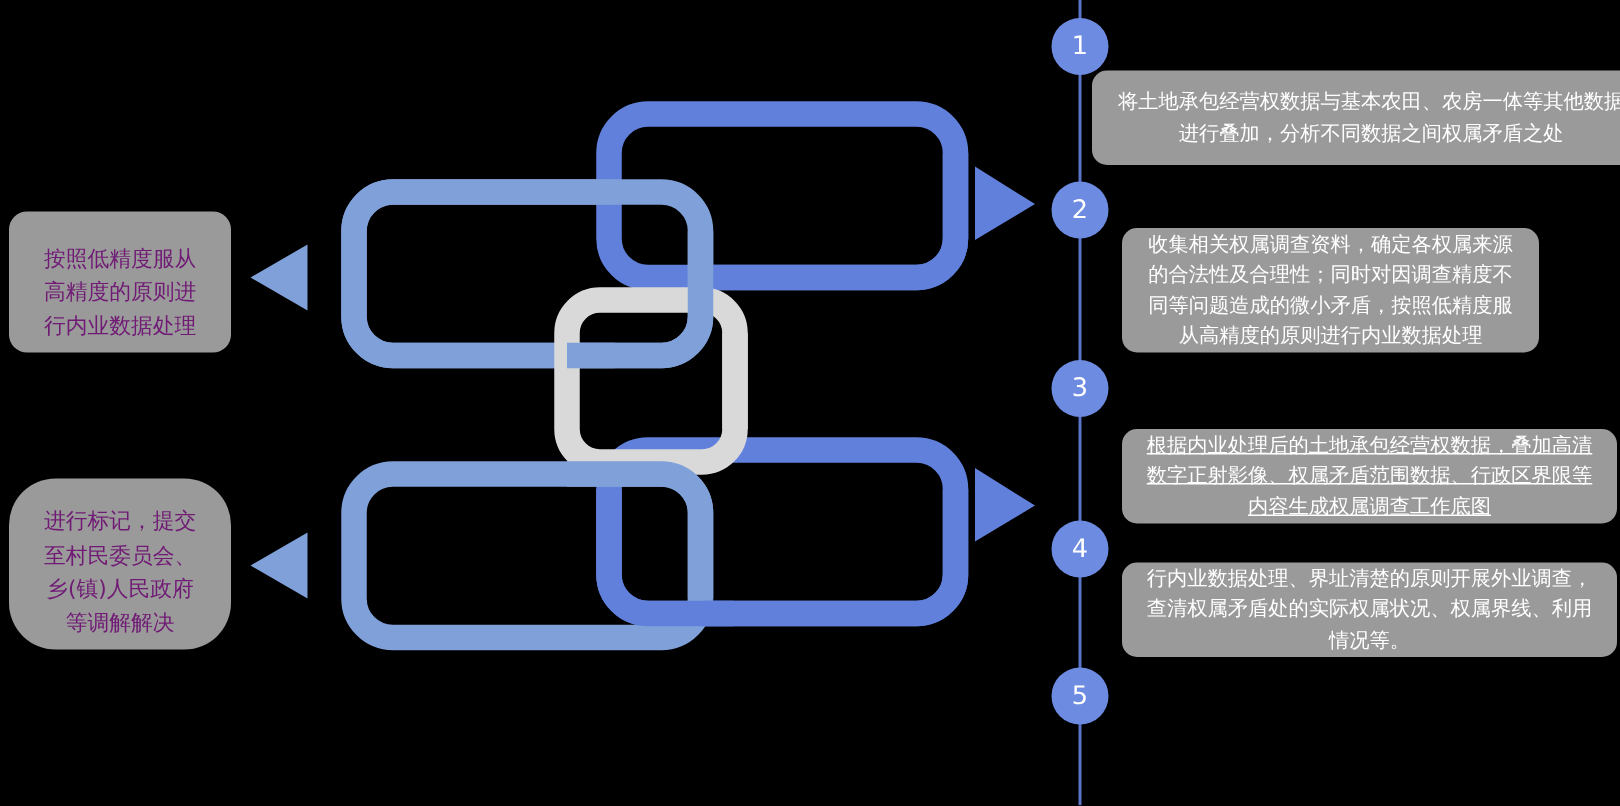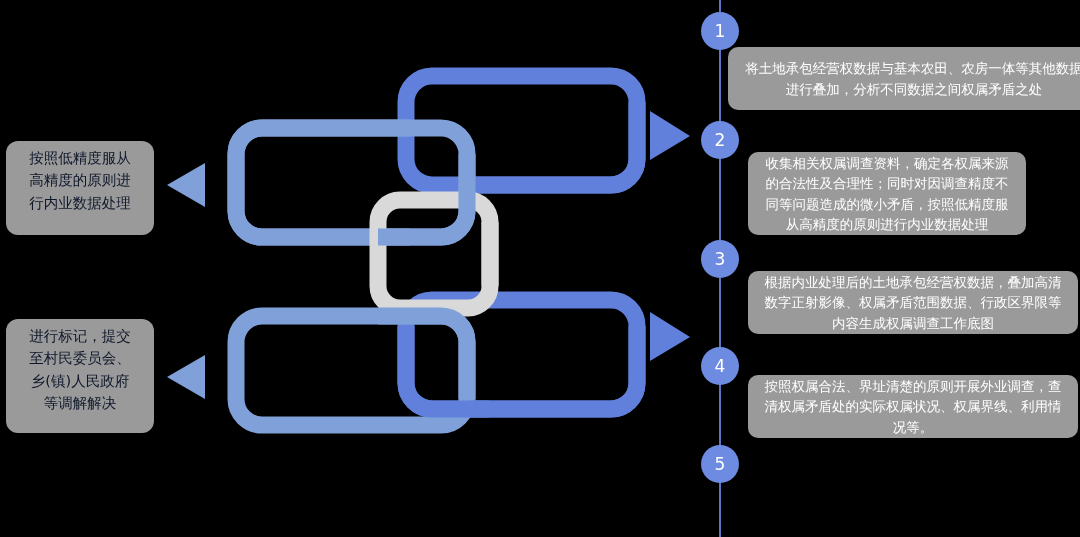--- a/index.html
+++ b/index.html
@@ -15,26 +15,26 @@
     overflow: hidden;
     font-family: "DejaVu Sans", "Liberation Sans", sans-serif;
   }
 
   
   .callout {
     position: absolute;
     box-sizing: border-box;
     background: #9a9a9a;
     border-radius: 12px;
-    color: #0f172a;
+    color: #701a75;
     font-size: 14.5px;
     line-height: 1.55;
     text-align: center;
     display: flex;
-    align-items: flex-start;
+    align-items: flex-end;
     justify-content: center;
     padding: 6px 10px;
   }
   .callout-text { display: block; white-space: pre-line; }
 
   
   .infobox {
     position: absolute;
     box-sizing: border-box;
     background: #9a9a9a;
@@ -176,21 +176,21 @@
     <polygon points="650,111 650,160 690,136" fill="#6080dc"></polygon>
     <polygon points="650,312 650,361 690,337" fill="#6080dc"></polygon>
   </svg>
 
   <div class="callout" style="left:6px; top:141px; width:148px; height:94px;">
     <span class="callout-text">按照低精度服从
 高精度的原则进
 行内业数据处理</span>
   </div>
 
-  <div class="callout" style="left:6px; top:319px; width:148px; height:114px;">
+  <div class="callout" style="left:6px; top:319px; width:148px; height:114px;border-radius:31px;">
     <span class="callout-text">进行标记，提交
 至村民委员会、
 乡(镇)人民政府
 等调解解决</span>
   </div>
 
   <div class="timeline-line"></div>
 
   <div class="step-circle" style="top:12px;">
     <span>1</span>
@@ -209,22 +209,22 @@
   </div>
 
   <div class="infobox" style="left:728px; top:47px; width:372px; height:63px;">
     <span class="infobox-text">将土地承包经营权数据与基本农田、农房一体等其他数据进行叠加，分析不同数据之间权属矛盾之处</span>
   </div>
 
   <div class="infobox" style="left:748px; top:152px; width:278px; height:83px;">
     <span class="infobox-text">收集相关权属调查资料，确定各权属来源的合法性及合理性；同时对因调查精度不同等问题造成的微小矛盾，按照低精度服从高精度的原则进行内业数据处理</span>
   </div>
 
-  <div class="infobox" style="left:748px; top:271px; width:330px; height:63px;">
+  <div class="infobox" style="left:748px; top:286px; width:330px; height:63px;text-decoration:underline;">
     <span class="infobox-text">根据内业处理后的土地承包经营权数据，叠加高清数字正射影像、权属矛盾范围数据、行政区界限等内容生成权属调查工作底图</span>
   </div>
 
   <div class="infobox" style="left:748px; top:375px; width:330px; height:63px;">
-    <span class="infobox-text">按照权属合法、界址清楚的原则开展外业调查，查清权属矛盾处的实际权属状况、权属界线、利用情况等。</span>
+    <span class="infobox-text">行内业数据处理、界址清楚的原则开展外业调查，查清权属矛盾处的实际权属状况、权属界线、利用情况等。</span>
   </div>
 
 
 </div>
 
 </body></html>

